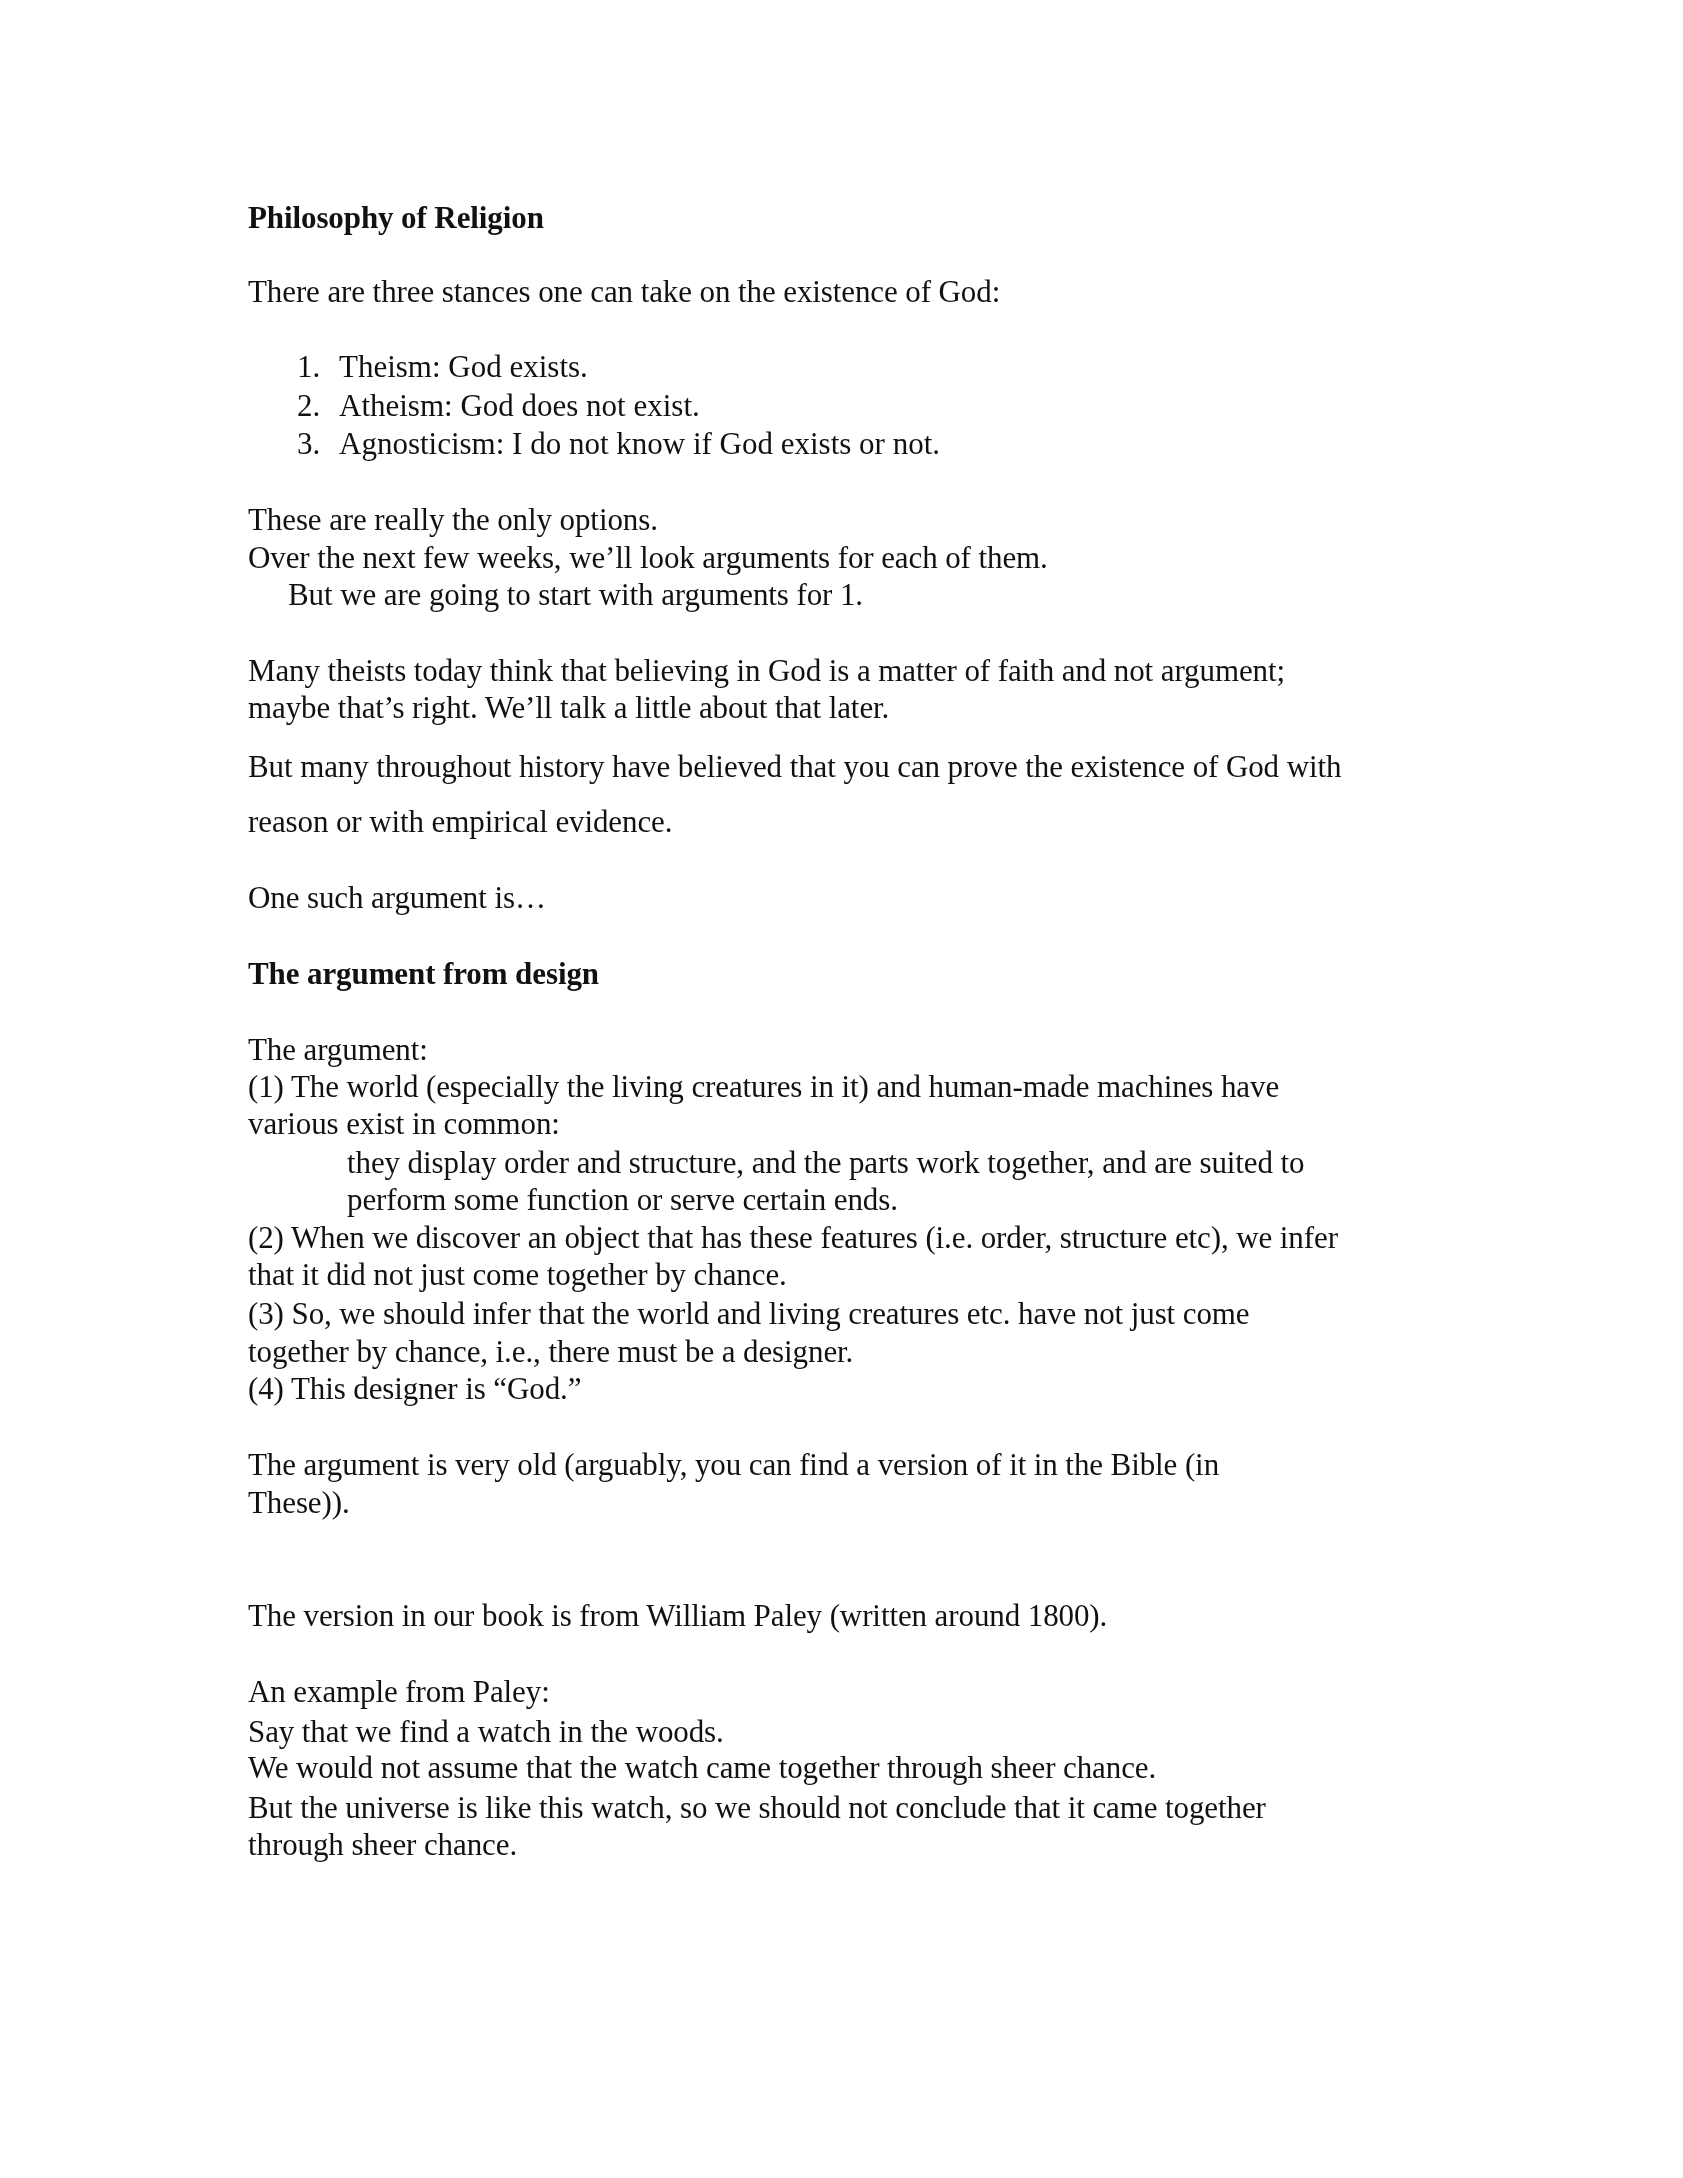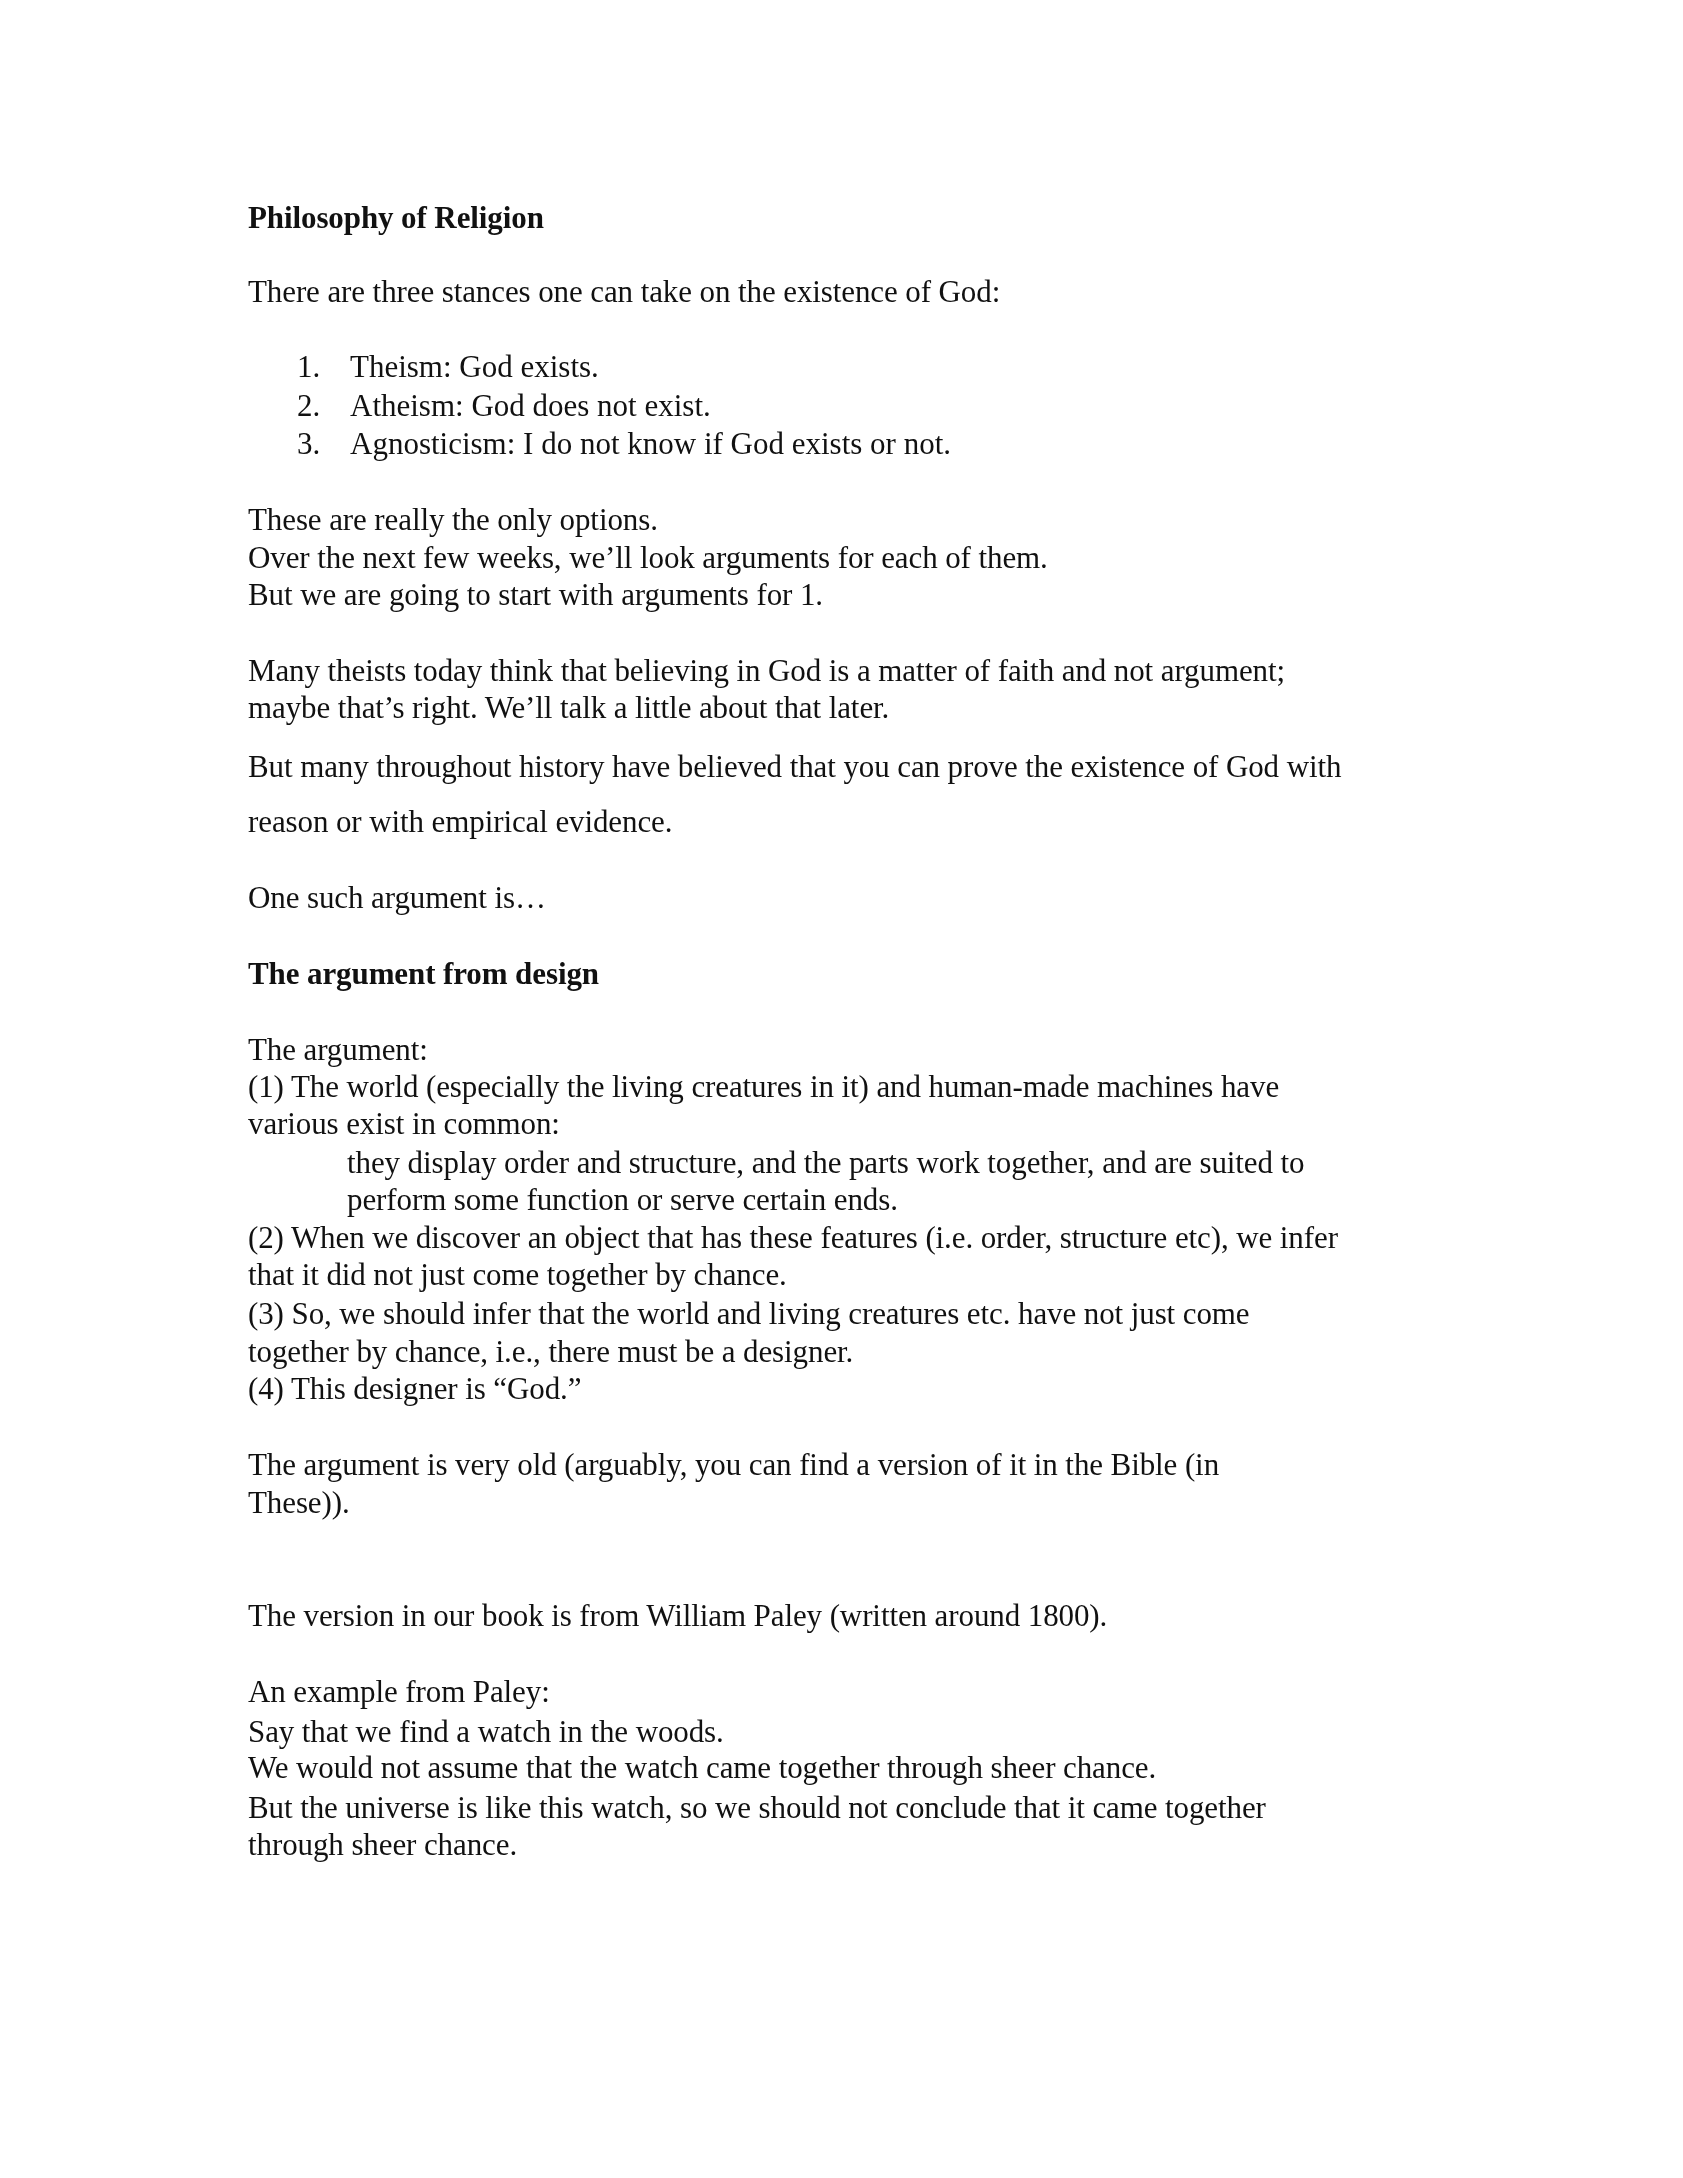--- a/index.html
+++ b/index.html
@@ -2,21 +2,21 @@
 <html><head>
 <meta charset="utf-8">
 <style>
   html, body { margin:0; padding:0; background:#ffffff; }
   body { width:1683px; height:2178px; position:relative; overflow:hidden;
          font-family:"Liberation Serif", "DejaVu Serif", serif; color:#111111; }
   .page { position:absolute; left:0; top:0; width:1683px; height:1600px; background:#ffffff; }
   .ln { position:absolute; left:248px; font-size:31px; line-height:38px; white-space:nowrap; letter-spacing:-0.1px; }
   .h { font-weight:bold; }
   .num { position:absolute; left:297px; font-size:31px; line-height:38px; white-space:nowrap; }
-  .item { position:absolute; left:350px; font-size:31px; line-height:38px; white-space:nowrap;text-align:right; }
+  .item { position:absolute; left:339px; font-size:31px; line-height:38px; white-space:nowrap;text-align:right; }
   .ind { left:347px; }
 </style>
 </head>
 <body>
 
 <div class="page">
 
   <div class="ln h" style="top:199px;">Philosophy of Religion</div>
 
   <div class="ln" style="top:273px;">There are three stances one can take on the existence of God:</div>
@@ -25,21 +25,21 @@
     <div class="num" style="top:348px;">1.</div>
     <div class="item" style="top:348px;">Theism: God exists.</div>
     <div class="num" style="top:387px;">2.</div>
     <div class="item" style="top:387px;">Atheism: God does not exist.</div>
     <div class="num" style="top:425px;">3.</div>
     <div class="item" style="top:425px;">Agnosticism: I do not know if God exists or not.</div>
   </div>
 
   <div class="ln" style="top:501px;">These are really the only options.</div>
   <div class="ln" style="top:539px;">Over the next few weeks, we’ll look arguments for each of them.</div>
-  <div class="ln" style="top:576px;">But we are going to start with arguments for 1.</div>
+  <div class="ln" style="top:576px;margin-left:40px;">But we are going to start with arguments for 1.</div>
 
   <div class="ln" style="top:652px;">Many theists today think that believing in God is a matter of faith and not argument;</div>
   <div class="ln" style="top:689px;">maybe that’s right.  We’ll talk a little about that later.</div>
 
   <div class="ln" style="top:748px;">But many throughout history have believed that you can prove the existence of God with</div>
   <div class="ln" style="top:803px;">reason or with empirical evidence.</div>
 
   <div class="ln" style="top:879px;">One such argument is…</div>
 
   <div class="ln h" style="top:955px;">The argument from design</div>

